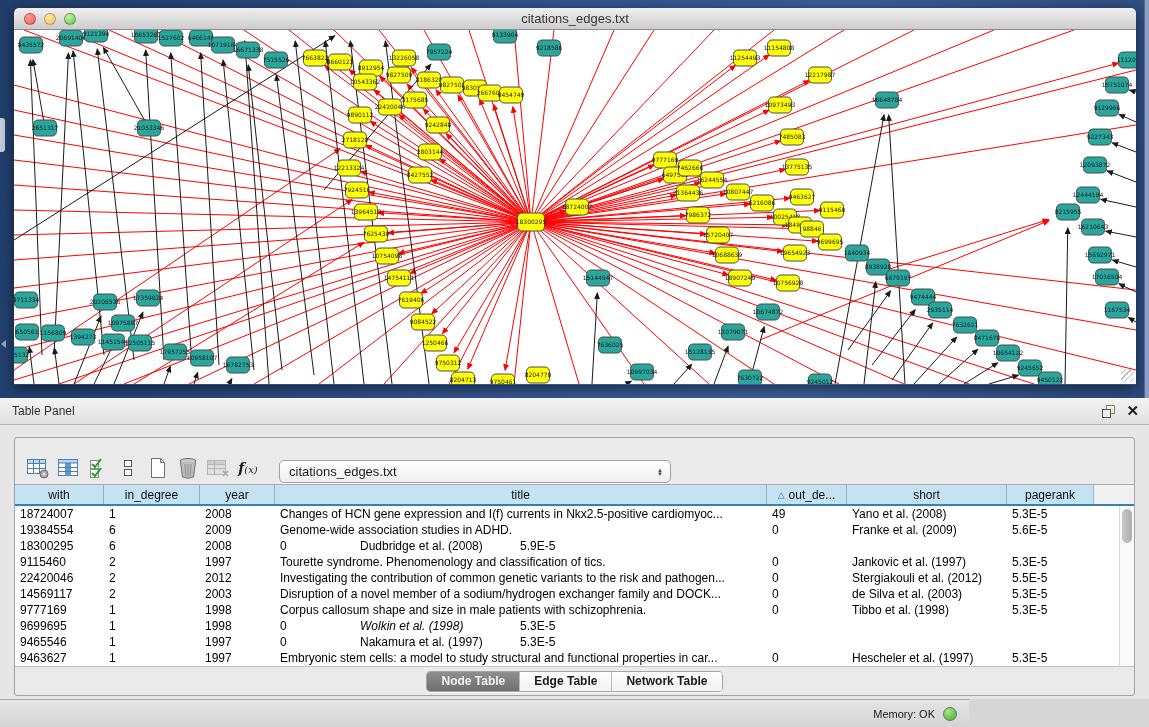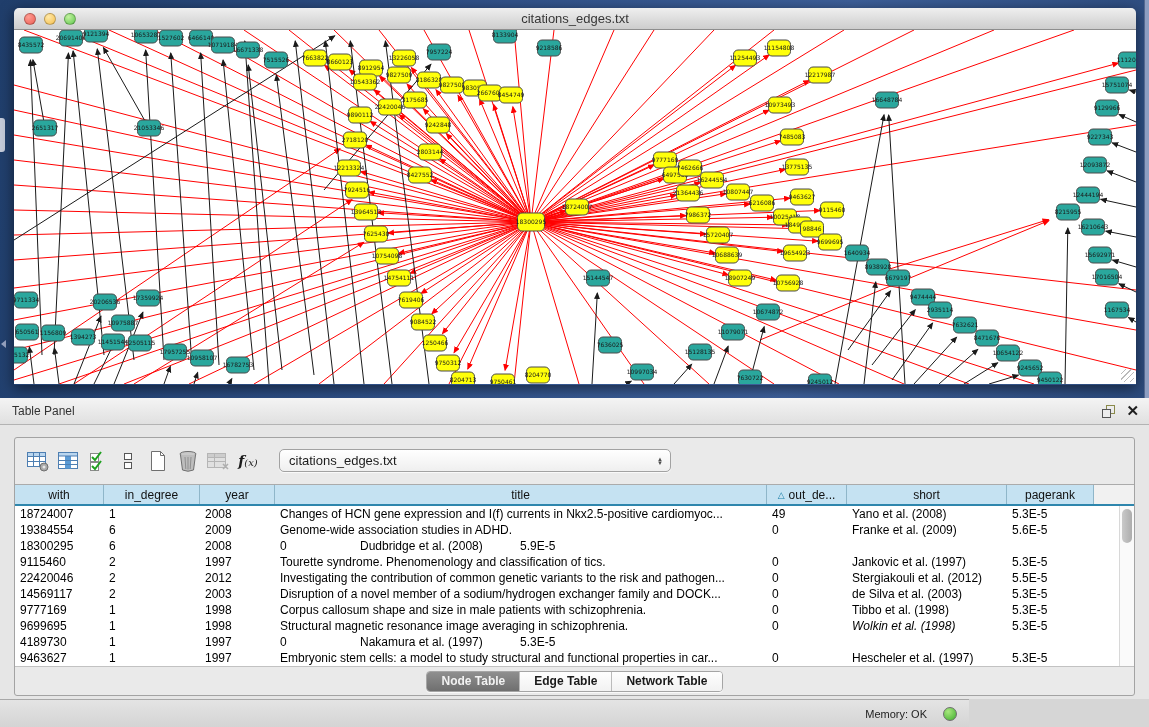--- a/index.html
+++ b/index.html
@@ -42,21 +42,21 @@
     border-bottom:1px solid #B3B3B3; display:flex; align-items:center; position:relative; }
   #panel-title { margin-left:12px; font-size:12px; color:#333; }
   #panel-header-icons { position:absolute; right:10px; display:flex; align-items:center; gap:10px; }
   #float-icon svg { display:block; }
   #close-icon { font-size:15px; font-weight:bold; color:#1E1E1E; line-height:14px; cursor:default; }
 
   #inner-panel { position:absolute; left:14px; top:39px; width:1121px; height:259px;
     background:#EAEAEA; border:1px solid #A3A3A3; border-radius:3px; }
 
   
-  #tp-toolbar { height:45px; display:flex; align-items:center; padding-left:8px; }
+  #tp-toolbar { height:45px; display:flex; align-items:flex-end; padding-left:8px; }
   .tbtn { width:30px; height:30px; display:flex; align-items:center; justify-content:center; }
   .tbtn svg { display:block; }
   #fx-icon { font-family:"DejaVu Serif", serif; font-style:italic; font-size:14px;
     color:#1A1A1A; font-weight:bold; letter-spacing:0; }
   #fx-icon .paren { font-size:10px; font-weight:normal; }
   #table-select { margin-left:16px; width:392px; height:23px; border:1px solid #A2A2A2;
     border-radius:5px; background:linear-gradient(#FFFFFF,#EFEFEF);
     display:flex; align-items:center; position:relative; box-shadow:0 1px 1px rgba(255,255,255,.8); }
   #table-select-value { margin-left:9px; font-size:13px; color:#1C1C1C; }
   #combo-arrows { position:absolute; right:7px; display:flex; flex-direction:column; line-height:4px; }
@@ -85,21 +85,21 @@
   #segmented { display:flex; height:21px; border:1px solid #A5A5A5; border-radius:4px;
     overflow:hidden; background:#FCFCFC; box-shadow:0 1px 0 rgba(255,255,255,.7); }
   .seg { padding:0 14px; font-size:12px; color:#1A1A1A; display:flex; align-items:center;
     border-right:1px solid #BBB; background:linear-gradient(#FEFEFE,#F2F2F2); }
   .seg:last-child { border-right:none; }
   .seg.active { background:linear-gradient(#8F8F8F,#6F6F6F); color:#F2F2F2; }
 
   
   #status-bar { position:absolute; left:0; top:699px; width:969px; height:28px;
     background:linear-gradient(#E4E4E4,#D4D4D4); border-top:1px solid #A8A8A8;
-    display:flex; align-items:center; justify-content:flex-end;gap:8px; }
+    display:flex; align-items:center; justify-content:flex-end; }
   #memory-label { font-size:11px; color:#222; margin-right:8px; }
   #memory-dot { width:14px; height:14px; border-radius:50%; margin-right:12px;
     background:radial-gradient(circle at 35% 30%, #A8E87E, #3FAE2E);
     border:1px solid #6E6E6E; }
 </style>
 </head>
 <body>
 
 <div id="canvas-area">
   <div id="edge-tab"></div>
@@ -703,27 +703,26 @@
             <div class="td" style="width: 75px;">1998</div>
             <div class="td" style="width: 492px;">Corpus callosum shape and size in male patients with schizophrenia.</div>
             <div class="td" style="width: 80px;">0</div>
             <div class="td" style="width: 160px;">Tibbo et al. (1998)</div>
             <div class="td" style="width: 87px;">5.3E-5</div>
           </div>
           <div class="tr">
             <div class="td" style="width: 89px;">9699695</div>
             <div class="td" style="width: 96px;">1</div>
             <div class="td" style="width: 75px;">1998</div>
-            <div class="td" style="width: 492px;">Structural magnetic resonance image averaging in schizophrenia.</div>
             <div class="td" style="width: 80px;">0</div>
             <div class="td" style="width: 160px; font-style: italic;">Wolkin et al. (1998)</div>
             <div class="td" style="width: 87px;">5.3E-5</div>
           </div>
           <div class="tr">
-            <div class="td" style="width: 89px;">4189730</div>
+            <div class="td" style="width: 89px;">9465546</div>
             <div class="td" style="width: 96px;">1</div>
             <div class="td" style="width: 75px;">1997</div>
             <div class="td" style="width: 80px;">0</div>
             <div class="td" style="width: 160px;">Nakamura et al. (1997)</div>
             <div class="td" style="width: 87px;">5.3E-5</div>
           </div>
           <div class="tr">
             <div class="td" style="width: 89px;">9463627</div>
             <div class="td" style="width: 96px;">1</div>
             <div class="td" style="width: 75px;">1997</div>

